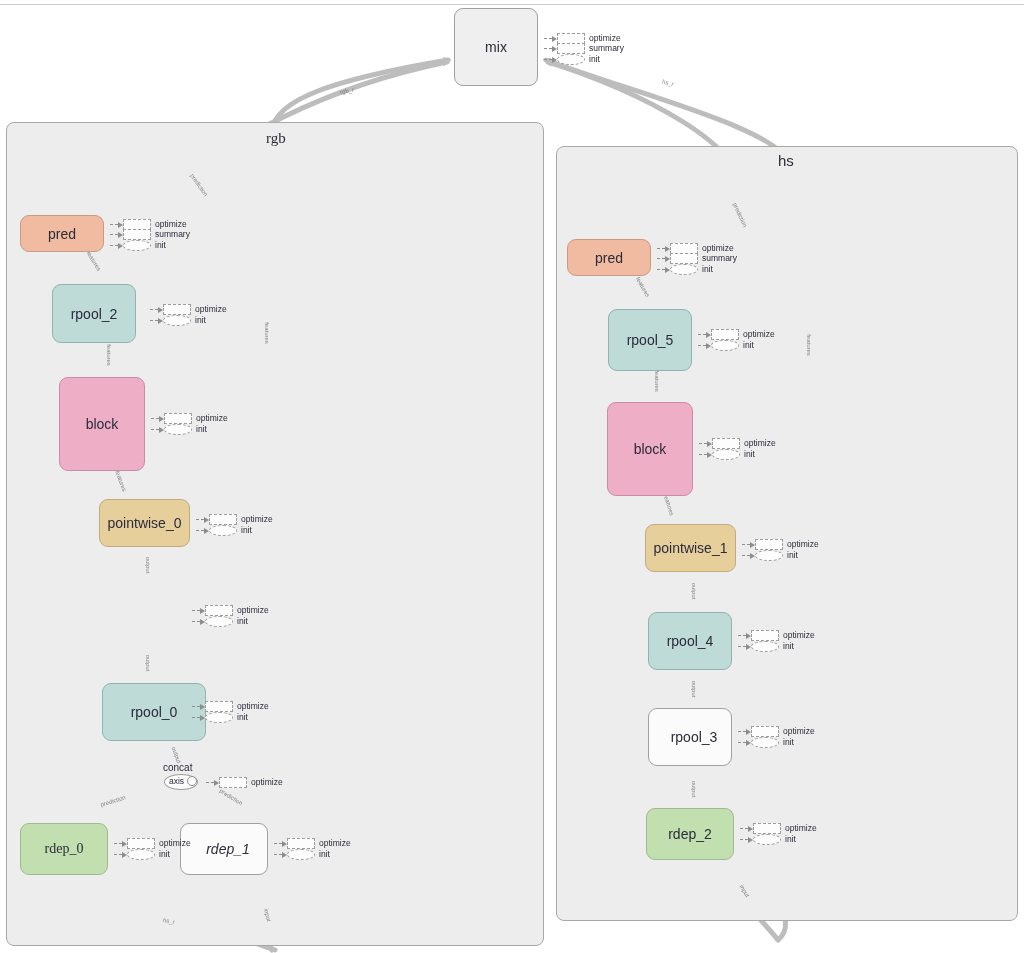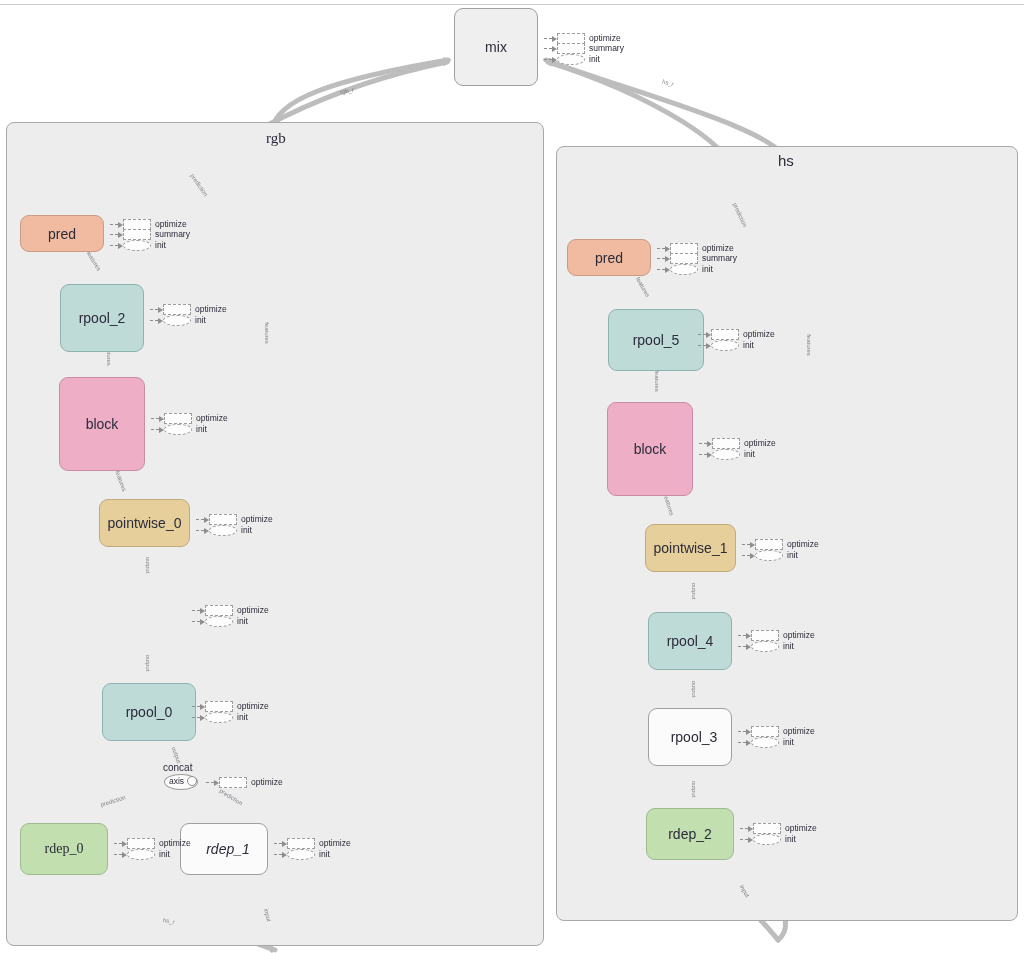--- a/index.html
+++ b/index.html
@@ -232,21 +232,21 @@
     <span class="port-arrow"></span>
     <span class="port-shape"></span>
     <span class="port-text">summary</span>
   </div>
   <div class="port-row" style="left:110px; top:240px;">
     <span class="port-arrow"></span>
     <span class="port-shape round"></span>
     <span class="port-text">init</span>
   </div>
 
-  <div class="node n-teal" style="left:60px; top:284px; width:84px; height:68px;">rpool_2</div>
+  <div class="node n-teal" style="left:52px; top:284px; width:84px; height:59px;">rpool_2</div>
   <div class="port-row" style="left:150px; top:304px;">
     <span class="port-arrow"></span>
     <span class="port-shape"></span>
     <span class="port-text">optimize</span>
   </div>
   <div class="port-row" style="left:150px; top:315px;">
     <span class="port-arrow"></span>
     <span class="port-shape round"></span>
     <span class="port-text">init</span>
   </div>
@@ -279,21 +279,21 @@
     <span class="port-arrow"></span>
     <span class="port-shape"></span>
     <span class="port-text">optimize</span>
   </div>
   <div class="port-row" style="left:192px; top:616px;">
     <span class="port-arrow"></span>
     <span class="port-shape round"></span>
     <span class="port-text">init</span>
   </div>
 
-  <div class="node n-teal" style="left:102px; top:683px; width:94px; height:58px;">rpool_0</div>
+  <div class="node n-teal" style="left:102px; top:683px; width:104px; height:58px;">rpool_0</div>
   <div class="port-row" style="left:192px; top:701px;">
     <span class="port-arrow"></span>
     <span class="port-shape"></span>
     <span class="port-text">optimize</span>
   </div>
   <div class="port-row" style="left:192px; top:712px;">
     <span class="port-arrow"></span>
     <span class="port-shape round"></span>
     <span class="port-text">init</span>
   </div>
@@ -344,21 +344,21 @@
     <span class="port-arrow"></span>
     <span class="port-shape"></span>
     <span class="port-text">summary</span>
   </div>
   <div class="port-row" style="left:657px; top:264px;">
     <span class="port-arrow"></span>
     <span class="port-shape round"></span>
     <span class="port-text">init</span>
   </div>
 
-  <div class="node n-teal" style="left:608px; top:309px; width:96px; height:62px;">rpool_5</div>
+  <div class="node n-teal" style="left:608px; top:309px; width:84px; height:62px;">rpool_5</div>
   <div class="port-row" style="left:698px; top:329px;">
     <span class="port-arrow"></span>
     <span class="port-shape"></span>
     <span class="port-text">optimize</span>
   </div>
   <div class="port-row" style="left:698px; top:340px;">
     <span class="port-arrow"></span>
     <span class="port-shape round"></span>
     <span class="port-text">init</span>
   </div>

